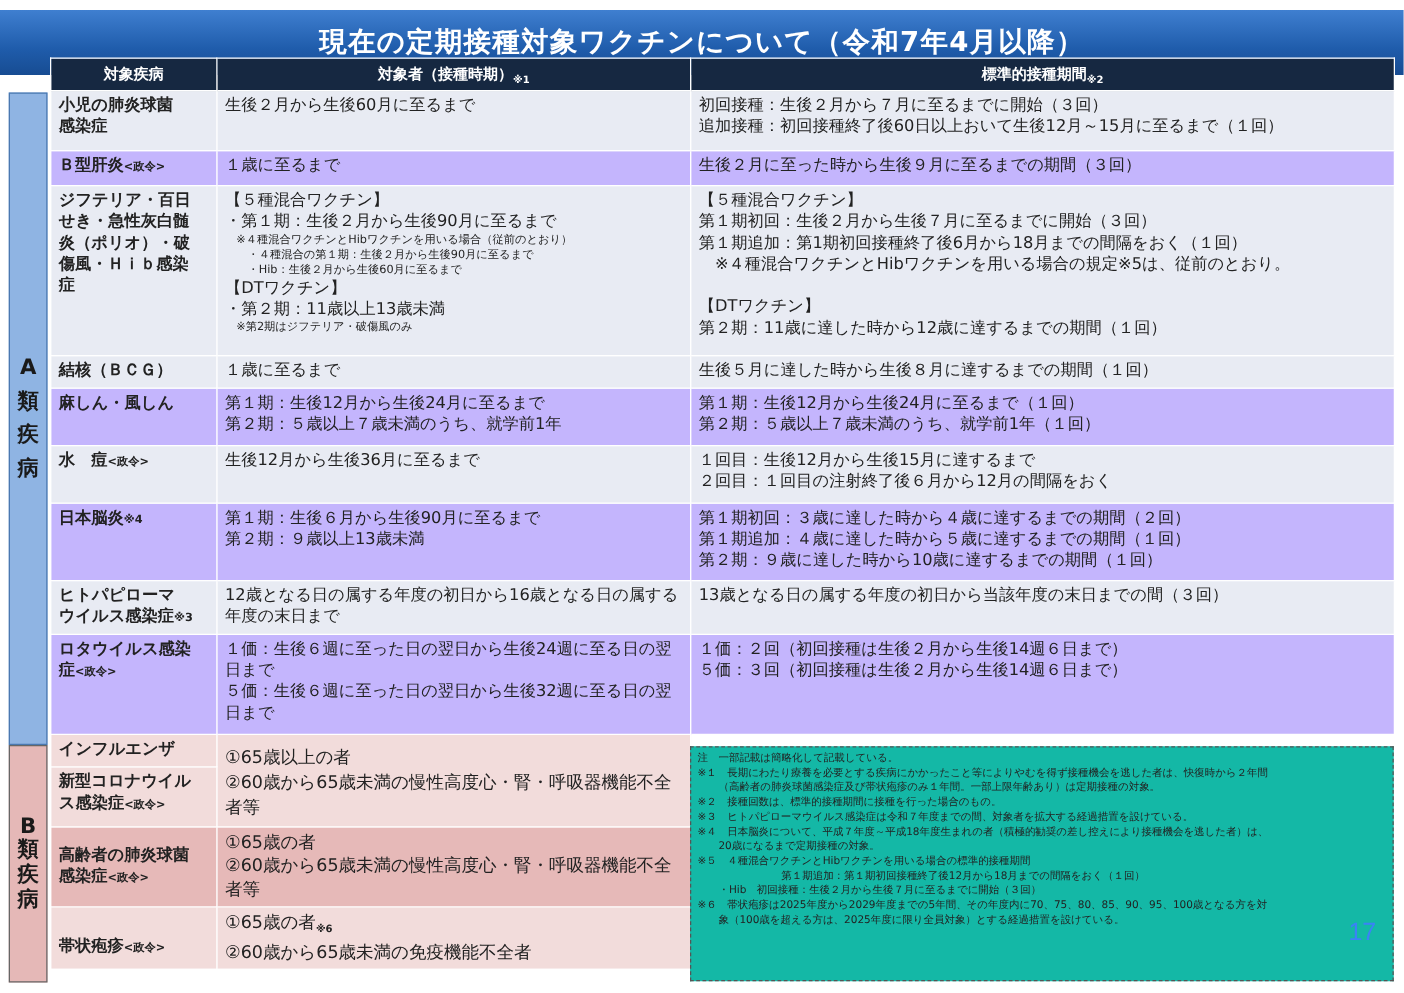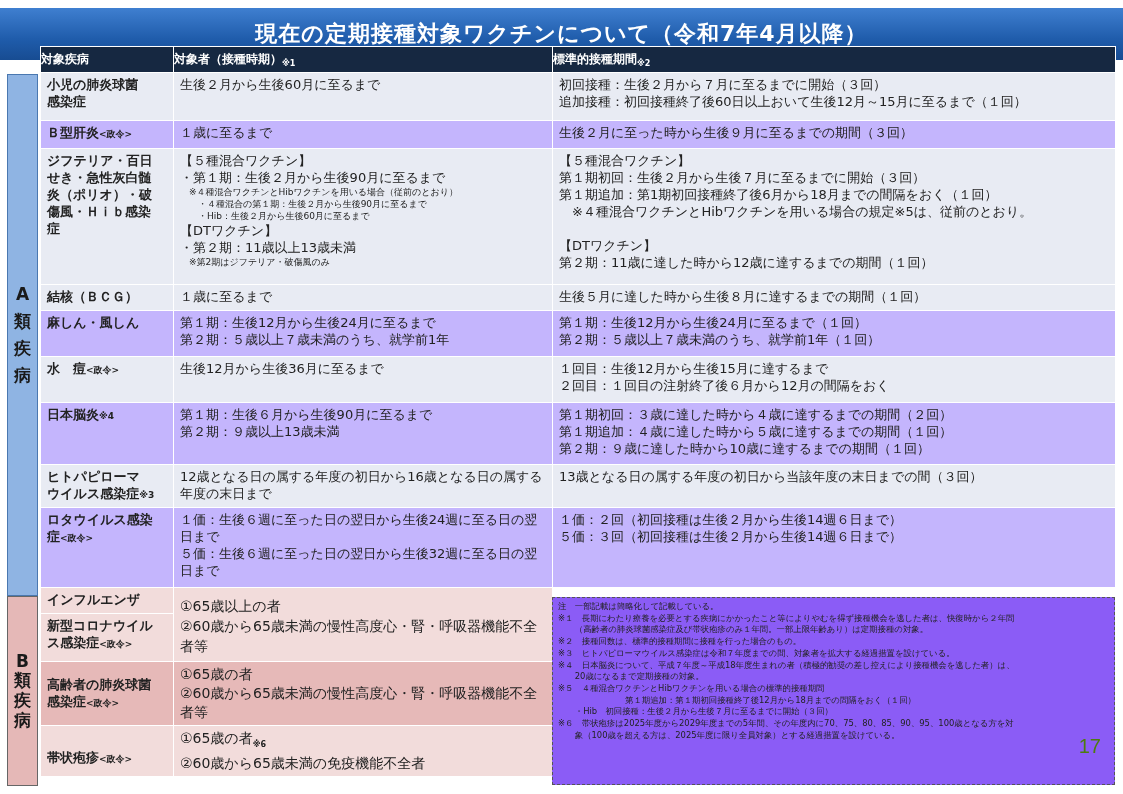--- a/index.html
+++ b/index.html
@@ -20,43 +20,43 @@
   }
   .cat-a { top: 74px; height: 522px; background: #8fb4e3; }
   .cat-b { top: 596px; height: 190px; background: #e5b8b7; border-color: #666; line-height: 1.15; }
 
   table.main {
     position: absolute; left: 40px; top: 46px; width: 1075px;
     border-collapse: collapse; table-layout: fixed;
   }
   table.main th {
     background: #162841; color: #fff; font-weight: bold; font-size: 12px;
-    height: 26px; border: 1px solid #fff; text-align: left;
+    height: 26px; border: 1px solid #fff; text-align: center;
   }
   table.main th sub, .sub { font-size: 8px; vertical-align: sub; font-weight: bold; }
   table.main td {
     border: 1px solid #fff; vertical-align: top; padding: 3px 6px;
     font-size: 13px; line-height: 17px; white-space: pre-line; margin-top: 30px;
   }
   td.disease { font-weight: bold; font-size: 13.5px; line-height: 20px; padding-left: 12px; }
   .small { font-size: 9px; line-height: 12px; }
   .tag { font-size: 9px; font-weight: bold; }
   tr.a1 td { background: #e8ebf3; }
   tr.a2 td { background: #c4b5fd; }
   tr.b1 td { background: #f2dcdb; }
   tr.b2 td { background: #e6b9b8; }
 
   .notes-box {
     position: absolute; left: 552px; top: 597px; width: 563px; height: 188px;
-    border: 1px dashed #555; background: #8b5cf6; padding: 3px 5px;
+    border: 1px dashed #555; background: #14b8a6; padding: 3px 5px;
     font-size: 8.4px; line-height: 11.7px; color: #222;
   }
   .notes-box .line { white-space: pre; }
   .page-num {
-    position: absolute; right: 22px; top: 735px; font-size: 20px; color: #4d7c0f;
+    position: absolute; right: 22px; top: 735px; font-size: 20px; color: #3b82f6;
     font-family: "Liberation Sans", sans-serif;
   }
 </style>
 </head>
 <body>
 
 <div class="title-bar">現在の定期接種対象ワクチンについて（令和7年4月以降）</div>
 
 <div class="cat-band cat-a">
   <span>A</span>

